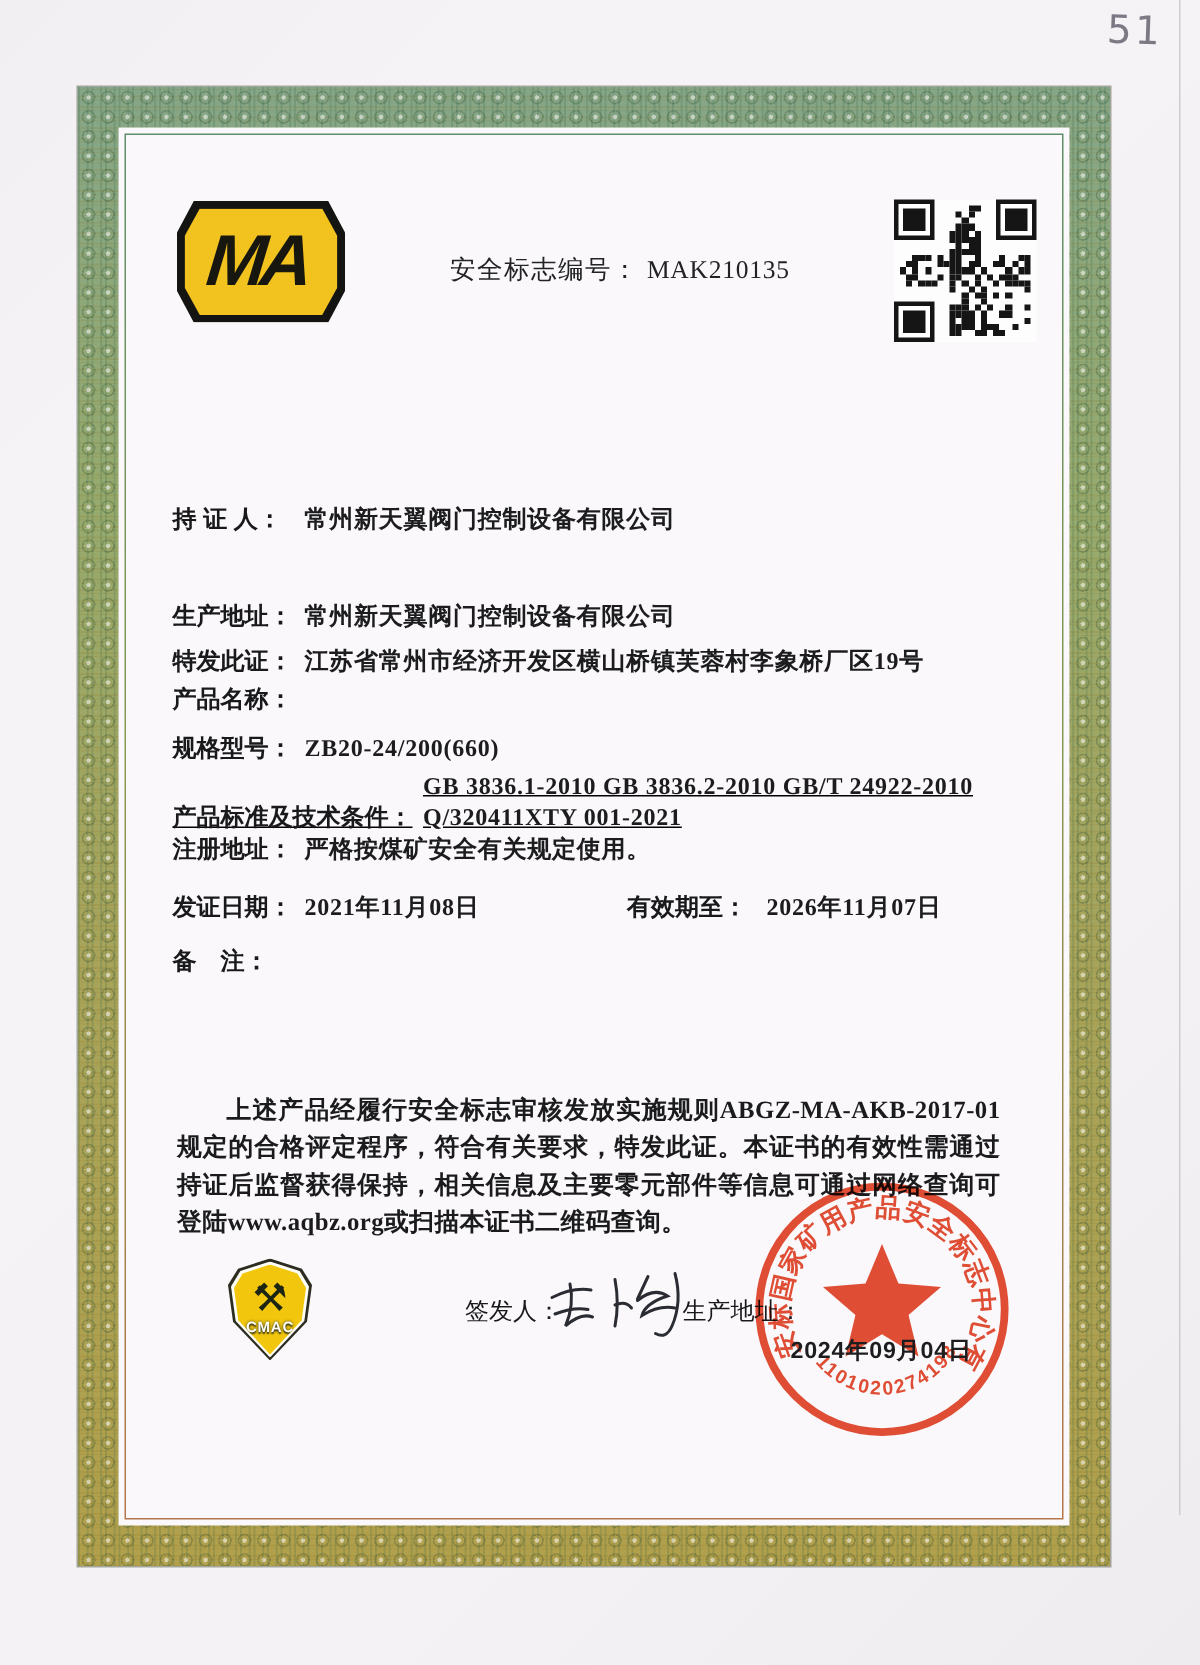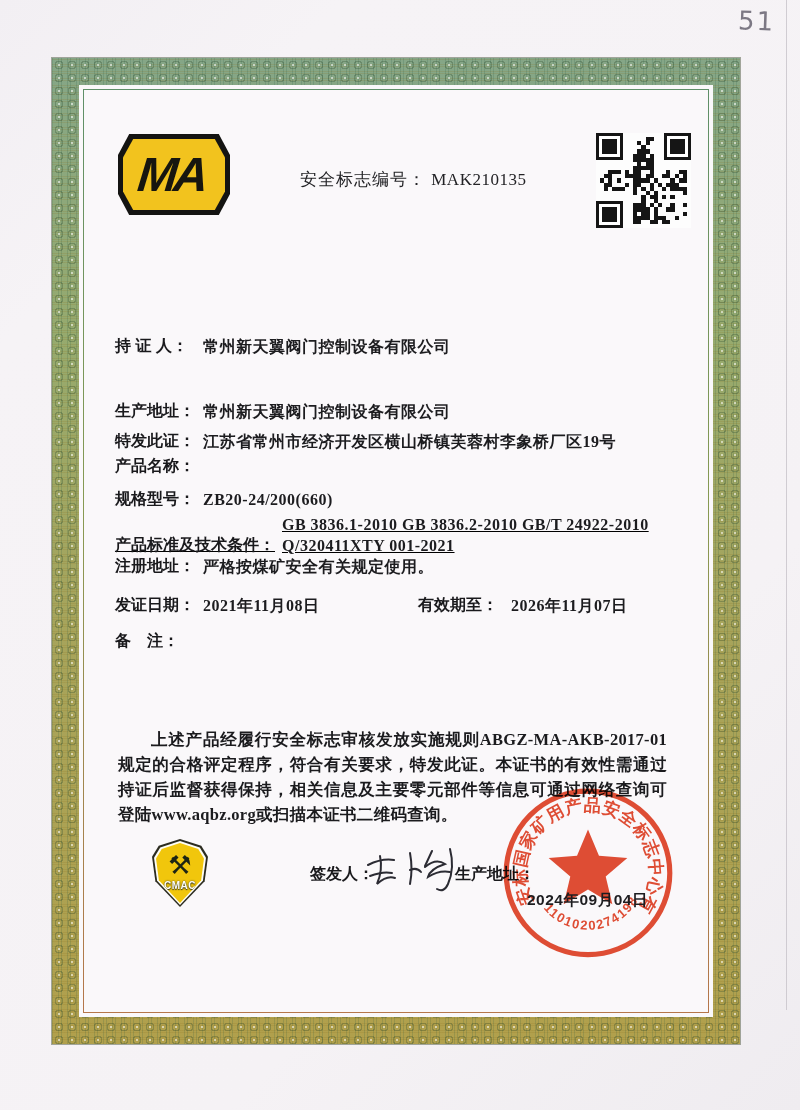--- a/index.html
+++ b/index.html
@@ -117,21 +117,21 @@
     position:absolute;inset:4px;background:#f1c60c;
     clip-path:polygon(50% 0%,88% 10%,100% 26%,94% 62%,50% 100%,6% 62%,0% 26%,12% 10%);
     display:flex;flex-direction:column;align-items:center;justify-content:center;
   }
   .cmac .emblem{font-size:26px;line-height:1;color:#1c2414;margin-top:-2px;}
   .cmac .cmac-label{
     font-family:"Liberation Sans", sans-serif;font-weight:800;font-size:10px;
     color:#fffef8;text-shadow:0 0 2px #3a3a20,0 1px 1px #3a3a20;letter-spacing:.5px;margin-top:1px;
   }
   .signer-label,.dept-label{
-    position:absolute;font-family:"Liberation Sans", sans-serif;font-weight:700;
+    position:absolute;font-family:"Liberation Sans", sans-serif;font-weight:400;
     font-size:16px;color:#19191c;white-space:nowrap;text-align:center;
   }
   .signer-label{left:310px;top:864px;}
   .dept-label{left:455px;top:864px;}
   .signature{position:absolute;left:362px;top:843px;}
   
   .seal{position:absolute;left:500px;top:788px;width:176px;height:176px;
         mix-blend-mode:multiply;opacity:.95;}
   .seal-date{
     position:absolute;left:527px;top:890px;font-family:"Liberation Sans", sans-serif;

